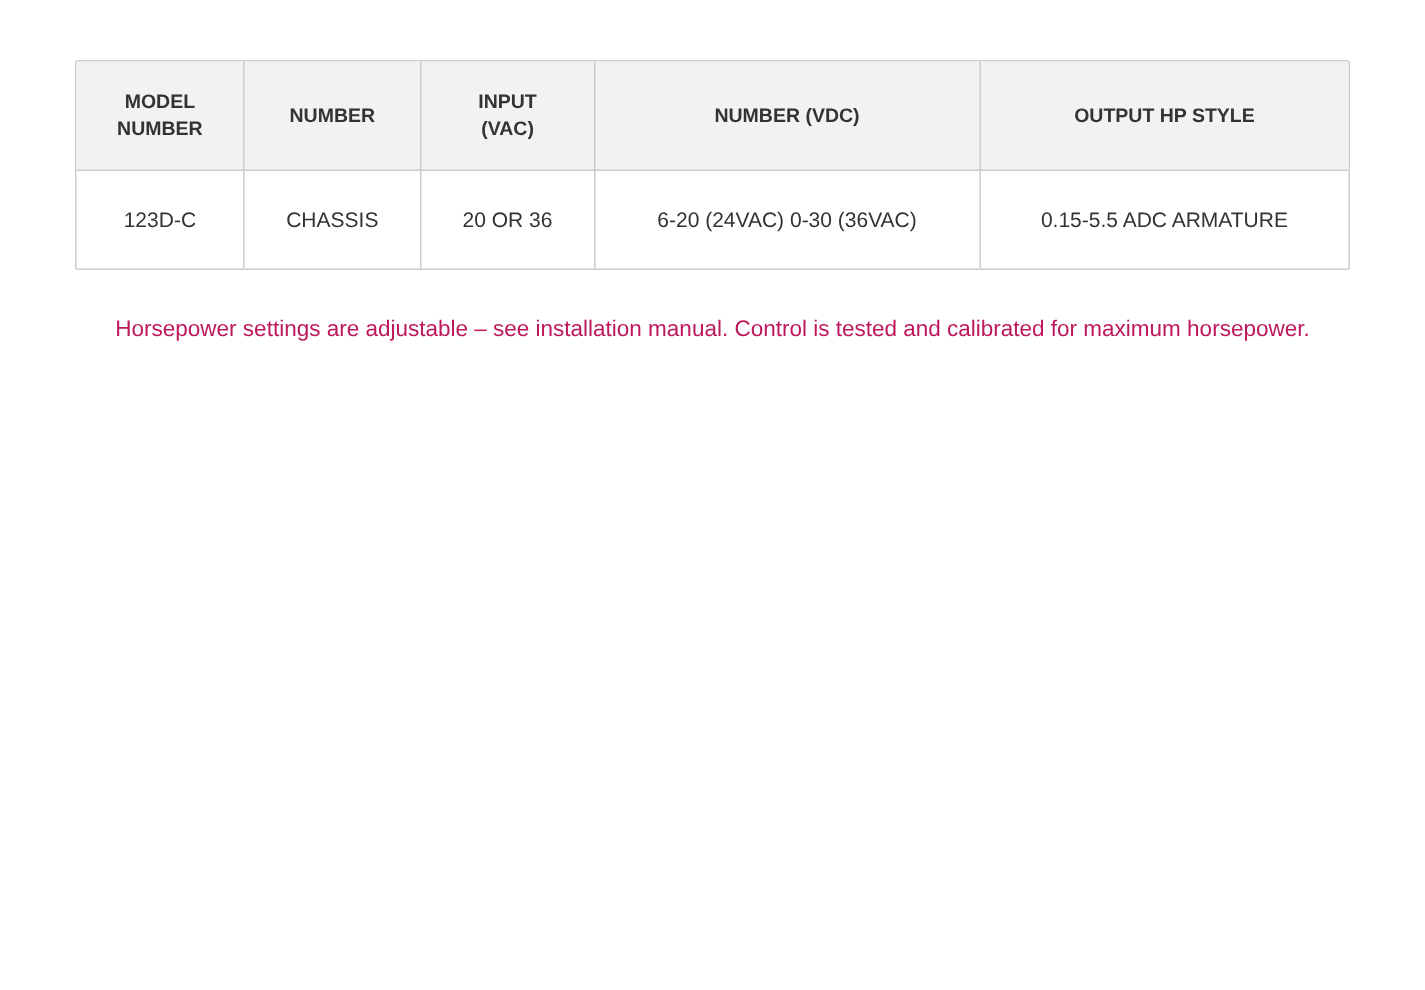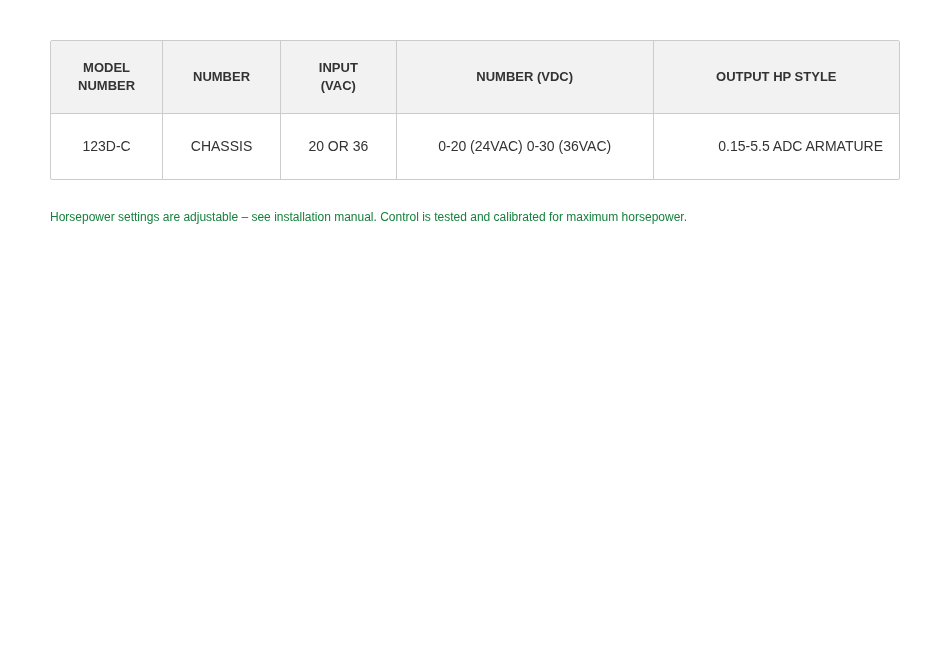--- a/index.html
+++ b/index.html
@@ -60,27 +60,28 @@
 
     td:last-child {
       border-right: none;
     }
 
     tbody tr:last-child td {
       border-bottom: none;
     }
 
     .td-left {
-      text-align: right;
+      text-align: center;
     }
 
     .footnote {
-      font-size: 12px;
+      font-size: 15px;
       line-height: 1.6;
-      color: #15803d;
+      color: #be185d;
+      text-align: center;
     }
   </style>
 </head>
 <body>
 
 <div class="table-container">
   <table>
     <thead>
       <tr>
         <th>MODEL<br>NUMBER</th>
@@ -88,20 +89,20 @@
         <th>INPUT<br>(VAC)</th>
         <th>NUMBER (VDC)</th>
         <th>OUTPUT HP STYLE</th>
       </tr>
     </thead>
     <tbody>
       <tr>
         <td>123D-C</td>
         <td>CHASSIS</td>
         <td>20 OR 36</td>
-        <td>0-20 (24VAC) 0-30 (36VAC)</td>
+        <td>6-20 (24VAC) 0-30 (36VAC)</td>
         <td class="td-left">0.15-5.5 ADC ARMATURE</td>
       </tr>
     </tbody>
   </table>
 </div>
 
 <p class="footnote">Horsepower settings are adjustable – see installation manual. Control is tested and calibrated for maximum horsepower.</p>
 
 </body></html>

